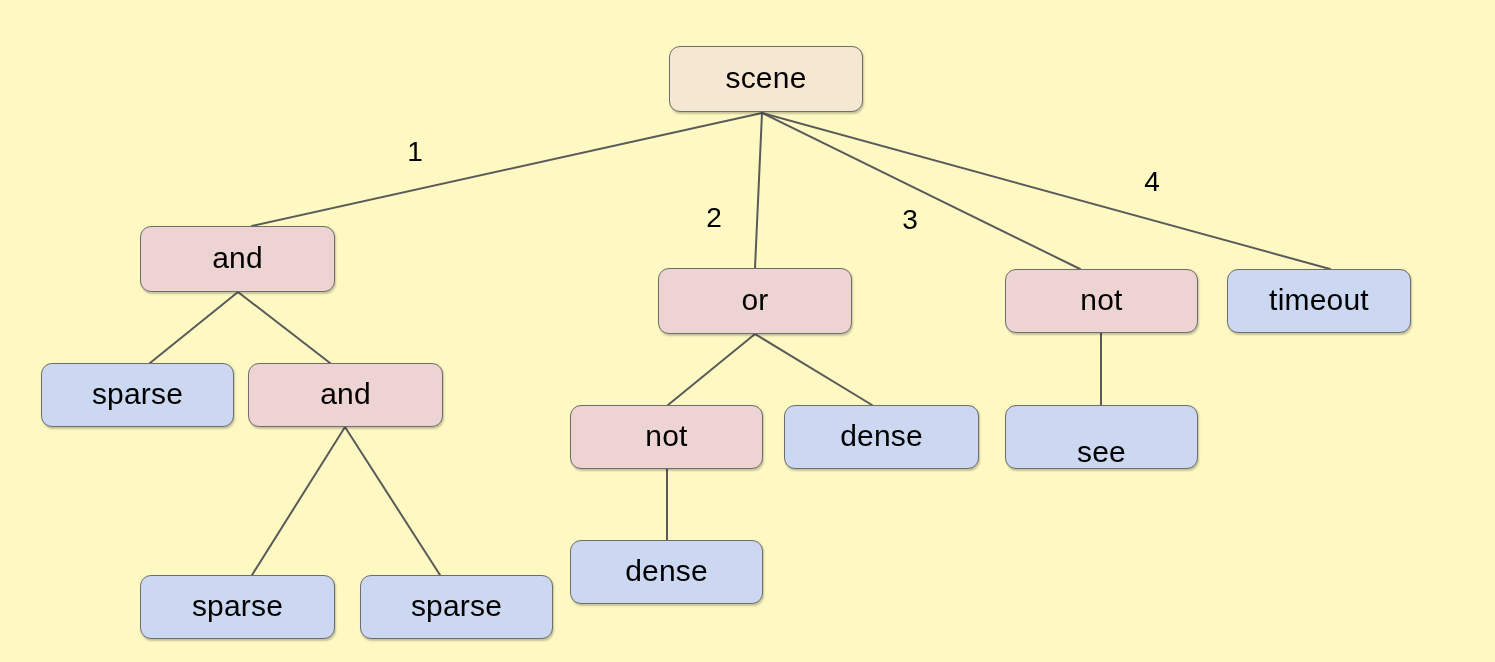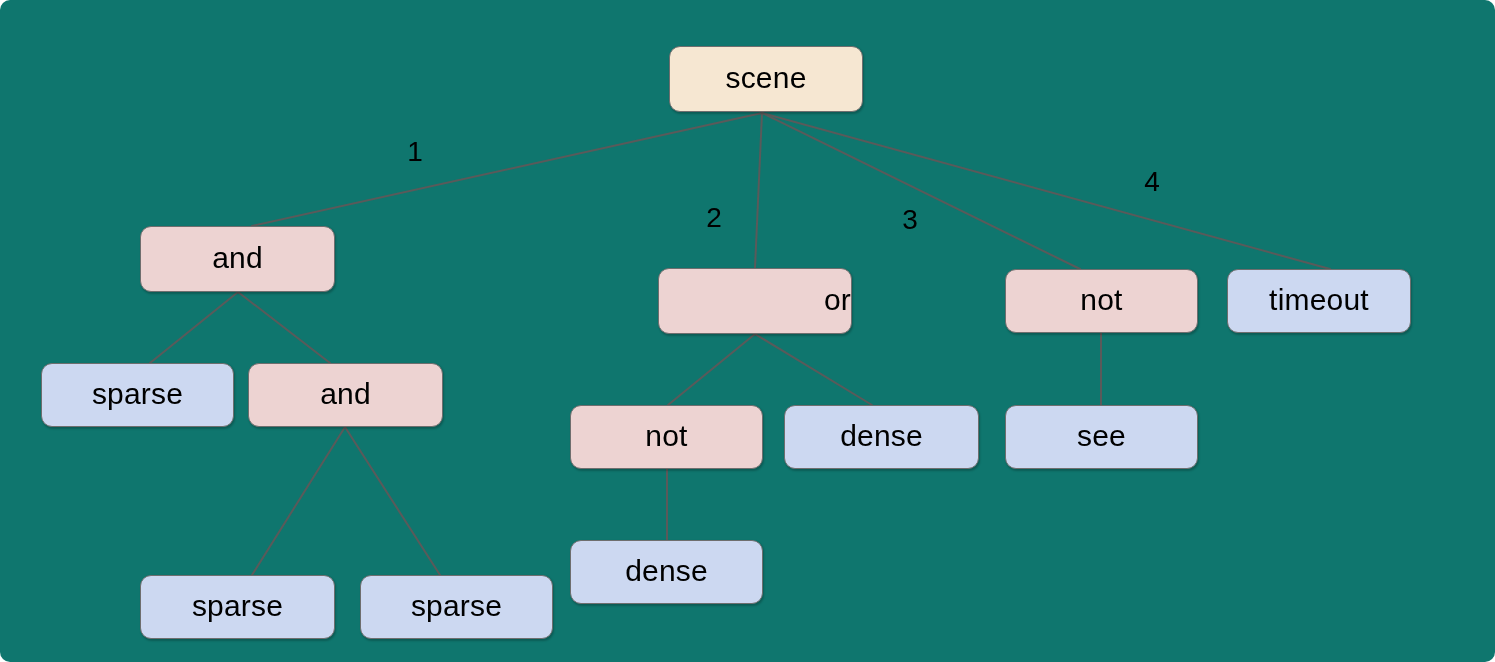--- a/index.html
+++ b/index.html
@@ -48,21 +48,21 @@
     color: #000000;
     line-height: 1;
     white-space: nowrap;
     user-select: none;
     transform: translate(-50%, -50%);
   }
 </style>
 </head>
 <body>
 
-<div id="canvas" style="background: #0f766e; border-radius: 10px;">
+<div id="canvas" style="background: #fef9c3;">
 
   <svg id="edge-layer" viewBox="0 0 1495 662" xmlns="http://www.w3.org/2000/svg">
       <line x1="762" y1="113" x2="252" y2="226" stroke="#5a5a5a" stroke-width="2" stroke-linecap="round"></line>
       <line x1="762" y1="113" x2="755" y2="268" stroke="#5a5a5a" stroke-width="2" stroke-linecap="round"></line>
       <line x1="762" y1="113" x2="1080" y2="269" stroke="#5a5a5a" stroke-width="2" stroke-linecap="round"></line>
       <line x1="762" y1="113" x2="1330" y2="269" stroke="#5a5a5a" stroke-width="2" stroke-linecap="round"></line>
       <line x1="238" y1="292" x2="150" y2="363" stroke="#5a5a5a" stroke-width="2" stroke-linecap="round"></line>
       <line x1="238" y1="292" x2="330" y2="363" stroke="#5a5a5a" stroke-width="2" stroke-linecap="round"></line>
       <line x1="345" y1="427" x2="252" y2="575" stroke="#5a5a5a" stroke-width="2" stroke-linecap="round"></line>
       <line x1="345" y1="427" x2="440" y2="575" stroke="#5a5a5a" stroke-width="2" stroke-linecap="round"></line>
@@ -72,42 +72,42 @@
       <line x1="1101" y1="333" x2="1101" y2="405" stroke="#5a5a5a" stroke-width="2" stroke-linecap="round"></line>
     </svg>
 
   <div id="node-layer">
       <div class="node" style="left: 669px; top: 46px; width: 194px; height: 66px; background: rgb(246, 231, 210); border-color: rgb(110, 110, 110);">
         <span class="node-label">scene</span>
       </div>
       <div class="node" style="left: 140px; top: 226px; width: 195px; height: 66px; background: rgb(237, 211, 210); border-color: rgb(110, 110, 110);">
         <span class="node-label">and</span>
       </div>
-      <div class="node" style="left: 658px; top: 268px; width: 194px; height: 66px; background: rgb(237, 211, 210); border-color: rgb(110, 110, 110); justify-content: flex-end;">
+      <div class="node" style="left: 658px; top: 268px; width: 194px; height: 66px; background: rgb(237, 211, 210); border-color: rgb(110, 110, 110);">
         <span class="node-label">or</span>
       </div>
       <div class="node" style="left: 1005px; top: 269px; width: 193px; height: 64px; background: rgb(237, 211, 210); border-color: rgb(110, 110, 110);">
         <span class="node-label">not</span>
       </div>
       <div class="node" style="left: 1227px; top: 269px; width: 184px; height: 64px; background: rgb(204, 216, 241); border-color: rgb(110, 110, 110);">
         <span class="node-label">timeout</span>
       </div>
       <div class="node" style="left: 41px; top: 363px; width: 193px; height: 64px; background: rgb(204, 216, 241); border-color: rgb(110, 110, 110);">
         <span class="node-label">sparse</span>
       </div>
       <div class="node" style="left: 248px; top: 363px; width: 195px; height: 64px; background: rgb(237, 211, 210); border-color: rgb(110, 110, 110);">
         <span class="node-label">and</span>
       </div>
       <div class="node" style="left: 570px; top: 405px; width: 193px; height: 64px; background: rgb(237, 211, 210); border-color: rgb(110, 110, 110);">
         <span class="node-label">not</span>
       </div>
       <div class="node" style="left: 784px; top: 405px; width: 195px; height: 64px; background: rgb(204, 216, 241); border-color: rgb(110, 110, 110);">
         <span class="node-label">dense</span>
       </div>
-      <div class="node" style="left: 1005px; top: 405px; width: 193px; height: 64px; background: rgb(204, 216, 241); border-color: rgb(110, 110, 110);">
+      <div class="node" style="left: 1005px; top: 405px; width: 193px; height: 64px; background: rgb(204, 216, 241); border-color: rgb(110, 110, 110); align-items: flex-end;">
         <span class="node-label">see</span>
       </div>
       <div class="node" style="left: 570px; top: 540px; width: 193px; height: 64px; background: rgb(204, 216, 241); border-color: rgb(110, 110, 110);">
         <span class="node-label">dense</span>
       </div>
       <div class="node" style="left: 140px; top: 575px; width: 195px; height: 64px; background: rgb(204, 216, 241); border-color: rgb(110, 110, 110);">
         <span class="node-label">sparse</span>
       </div>
       <div class="node" style="left: 360px; top: 575px; width: 193px; height: 64px; background: rgb(204, 216, 241); border-color: rgb(110, 110, 110);">
         <span class="node-label">sparse</span>

